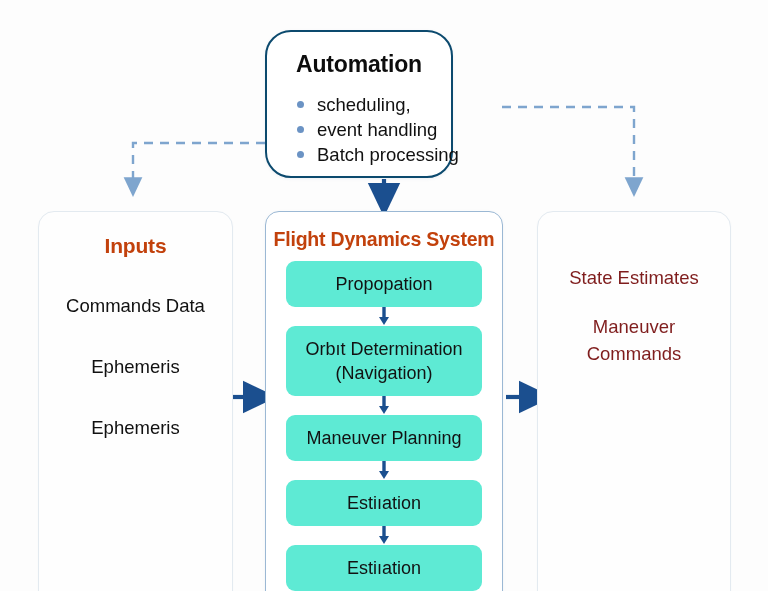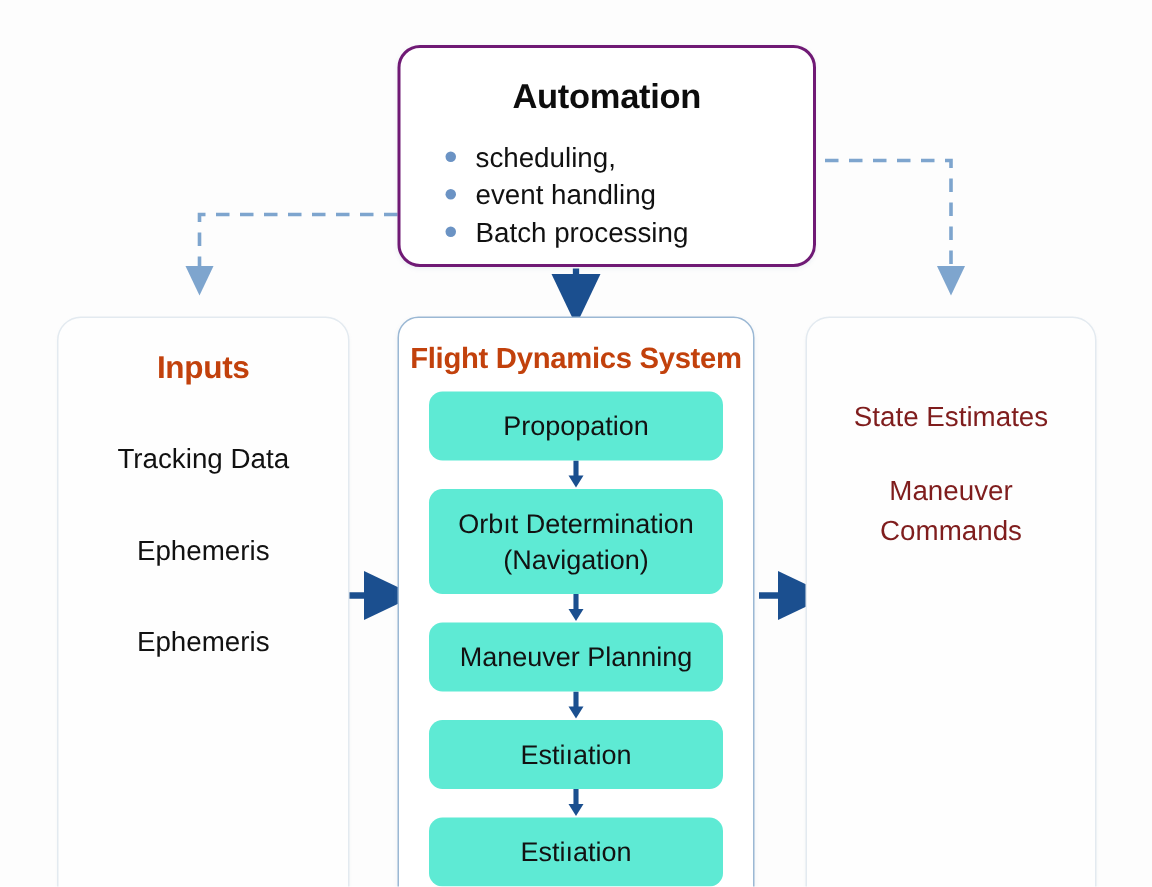--- a/index.html
+++ b/index.html
@@ -28,24 +28,24 @@
     position: absolute;
     box-sizing: border-box;
     background: #ffffff;
     border-radius: 16px;
   }
 
   
   .automation-box {
     left: 265px;
     top: 30px;
-    width: 279px;
+    width: 188px;
     height: 148px;
-    border: 2px solid #701a75;
-    border-radius: 15px;
+    border: 2px solid #0c4a6e;
+    border-radius: 26px;
     background: #ffffff;
     box-shadow: 0 1px 3px rgba(120,150,180,0.12);
   }
   .automation-title {
     text-align: center;
     font-size: 23px;
     font-weight: bold;
     color: #0d0d0d;
     margin-top: 19px;
     letter-spacing: -0.2px;
@@ -205,21 +205,21 @@
     <ul class="bullet-list">
       <li>scheduling,</li>
       <li>event handling</li>
       <li>Batch processing</li>
     </ul>
   </div>
 
   <div class="panel side-panel inputs-panel">
     <div class="panel-title">Inputs</div>
     <ul class="item-list">
-      <li>Tracking Data</li>
+      <li>Commands Data</li>
       <li>Ephemeris</li>
       <li>Ephemeris</li>
     </ul>
   </div>
 
   <div class="panel fds-panel">
     <div class="panel-title">Flight Dynamics System</div>
 
     <div class="steps">
 

